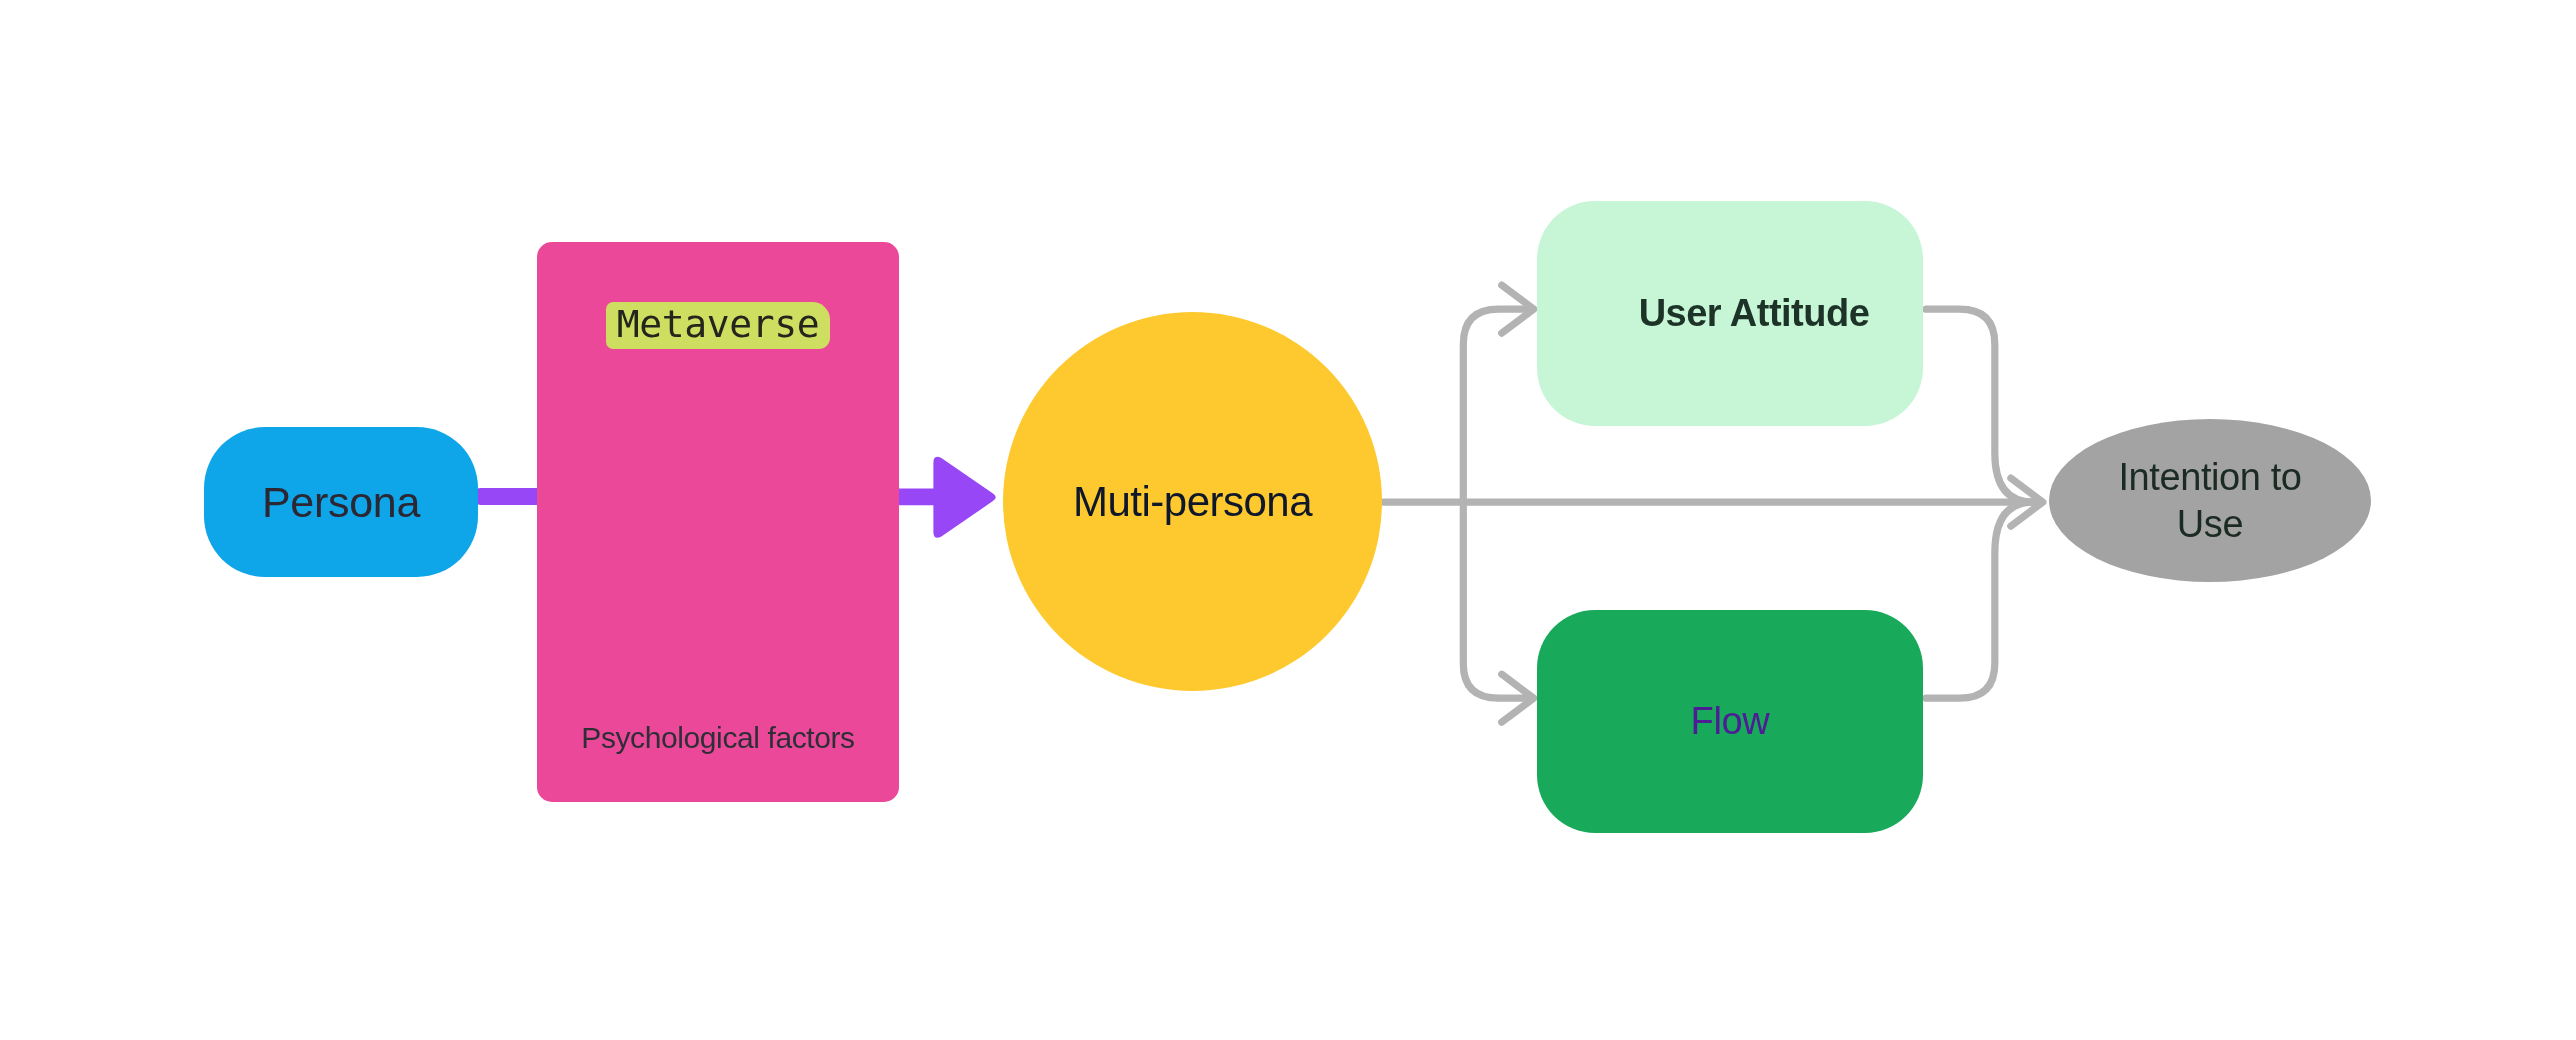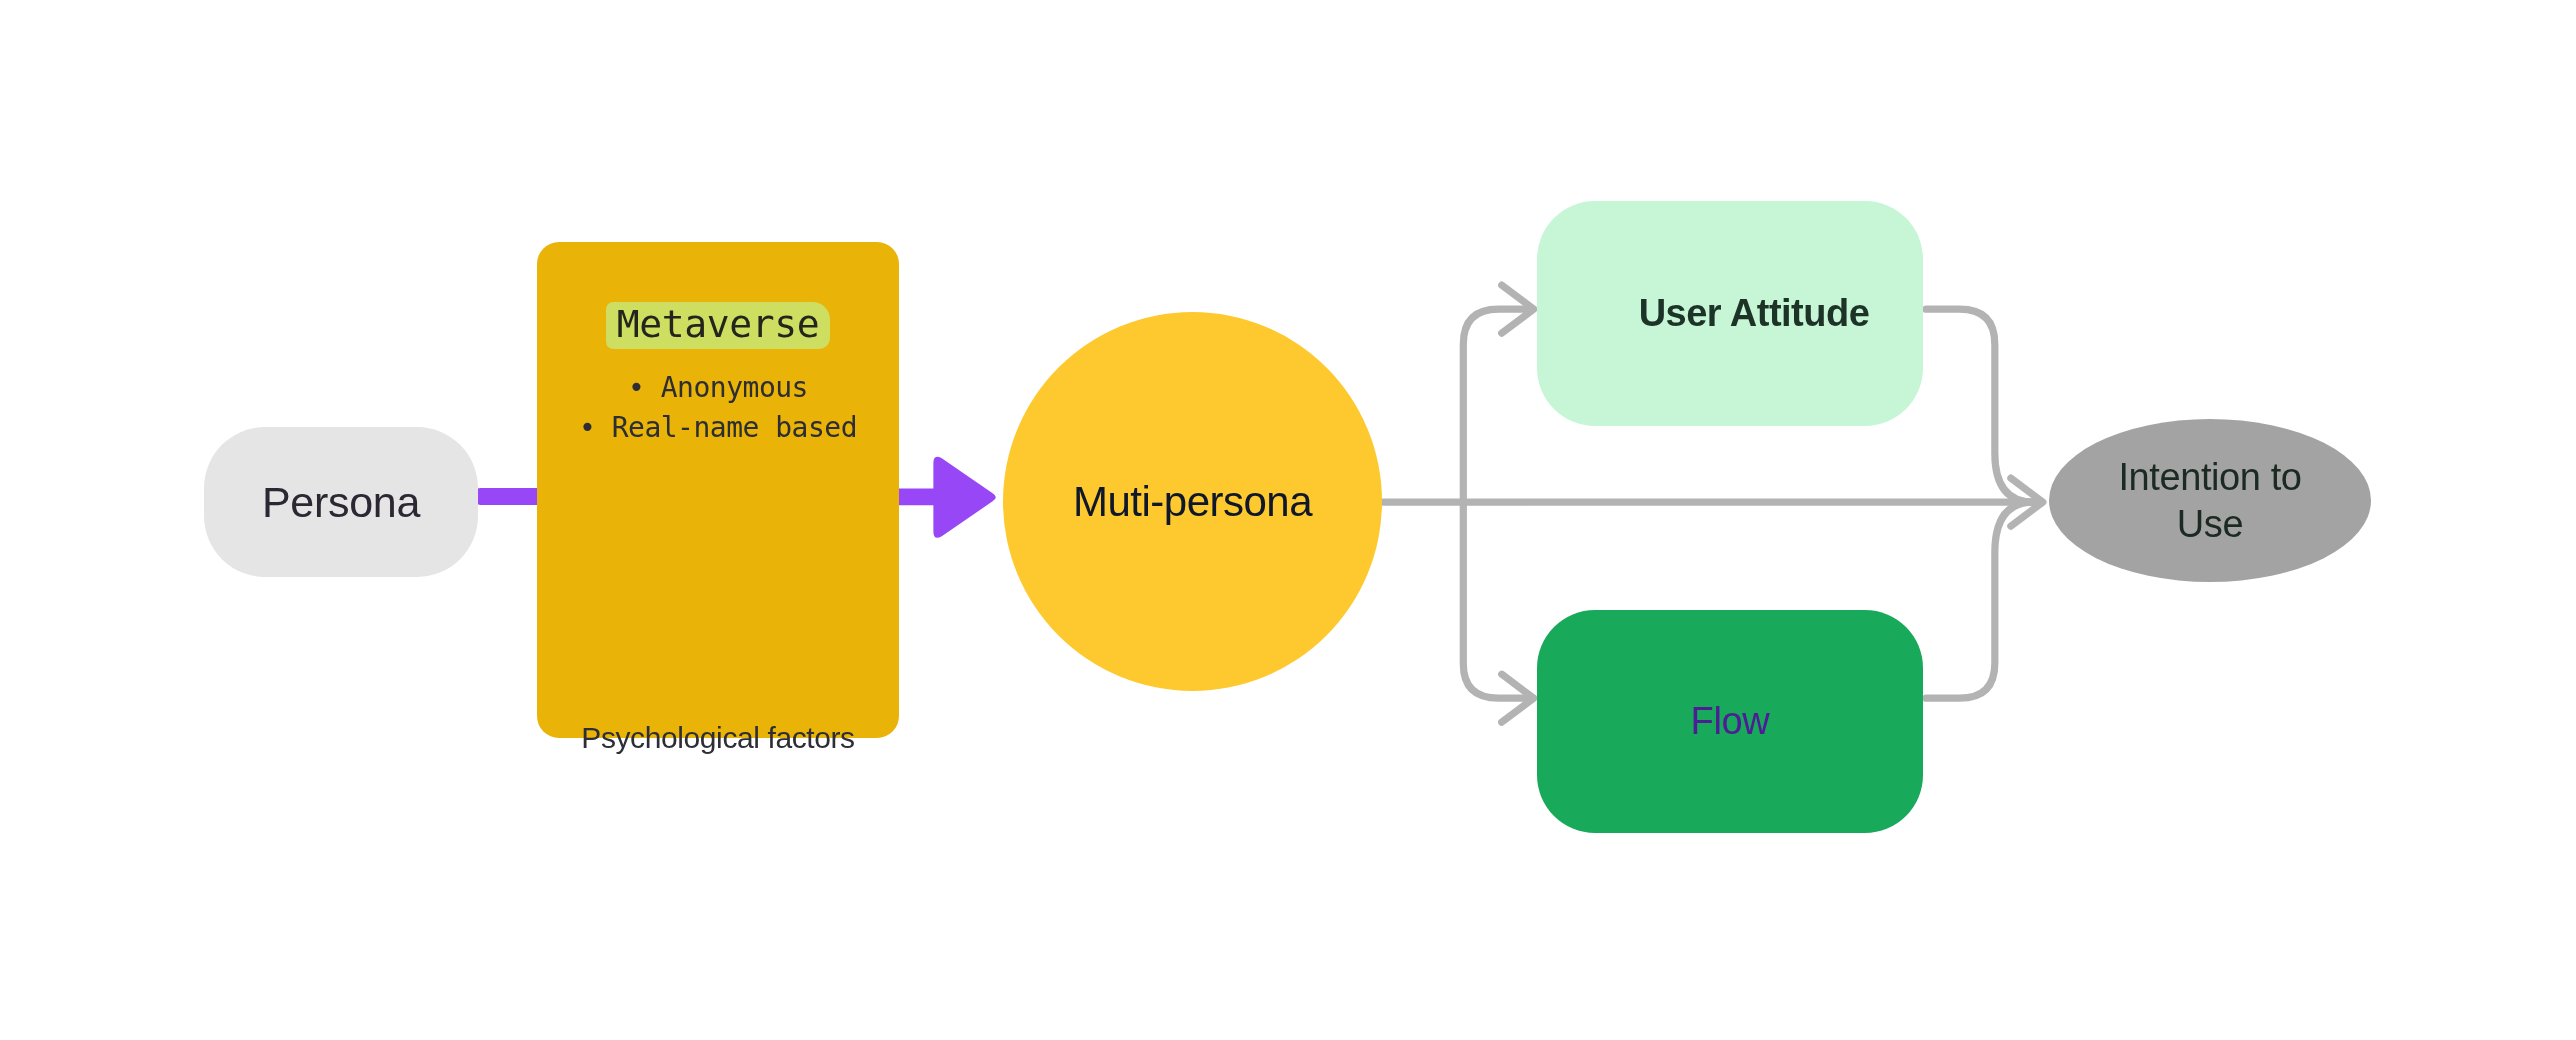--- a/index.html
+++ b/index.html
@@ -40,36 +40,36 @@
     text-align: center;
   }
 
   
   #node-persona {
     left: 204px;
     top: 427px;
     width: 274px;
     height: 150px;
     border-radius: 61px;
-    background: #e5e5e5;
+    background: #0ea5e9;
   }
   #node-persona .node-label {
     font-size: 43px;
     color: #2b2733;
     letter-spacing: -0.3px;
   }
 
   
   #node-metaverse {
     left: 537px;
     top: 242px;
     width: 362px;
-    height: 496px;
-    border-radius: 22px;
-    background: #eab308;
+    height: 560px;
+    border-radius: 15px;
+    background: #ec4899;
     display: block;
   }
   .mv-inner {
     position: relative;
     width: 100%;
     height: 100%;
   }
   #metaverse-title-wrap {
     position: absolute;
     left: 0;
@@ -233,24 +233,20 @@
     <span class="node-label">Persona</span>
   </div>
 
   <div class="node" id="node-metaverse">
     <div class="mv-inner">
 
       <div id="metaverse-title-wrap">
         <span id="metaverse-title">Metaverse</span>
       </div>
 
-      <div class="mv-bullets">
-        <div class="bullet-row">• Anonymous</div>
-        <div class="bullet-row">• Real-name based</div>
-      </div>
 
       <div id="metaverse-footnote">Psychological factors</div>
     </div>
   </div>
 
   <div class="node" id="node-muti-persona">
     <span class="node-label">Muti-persona</span>
   </div>
 
   <div class="node" id="node-user-attitude">

